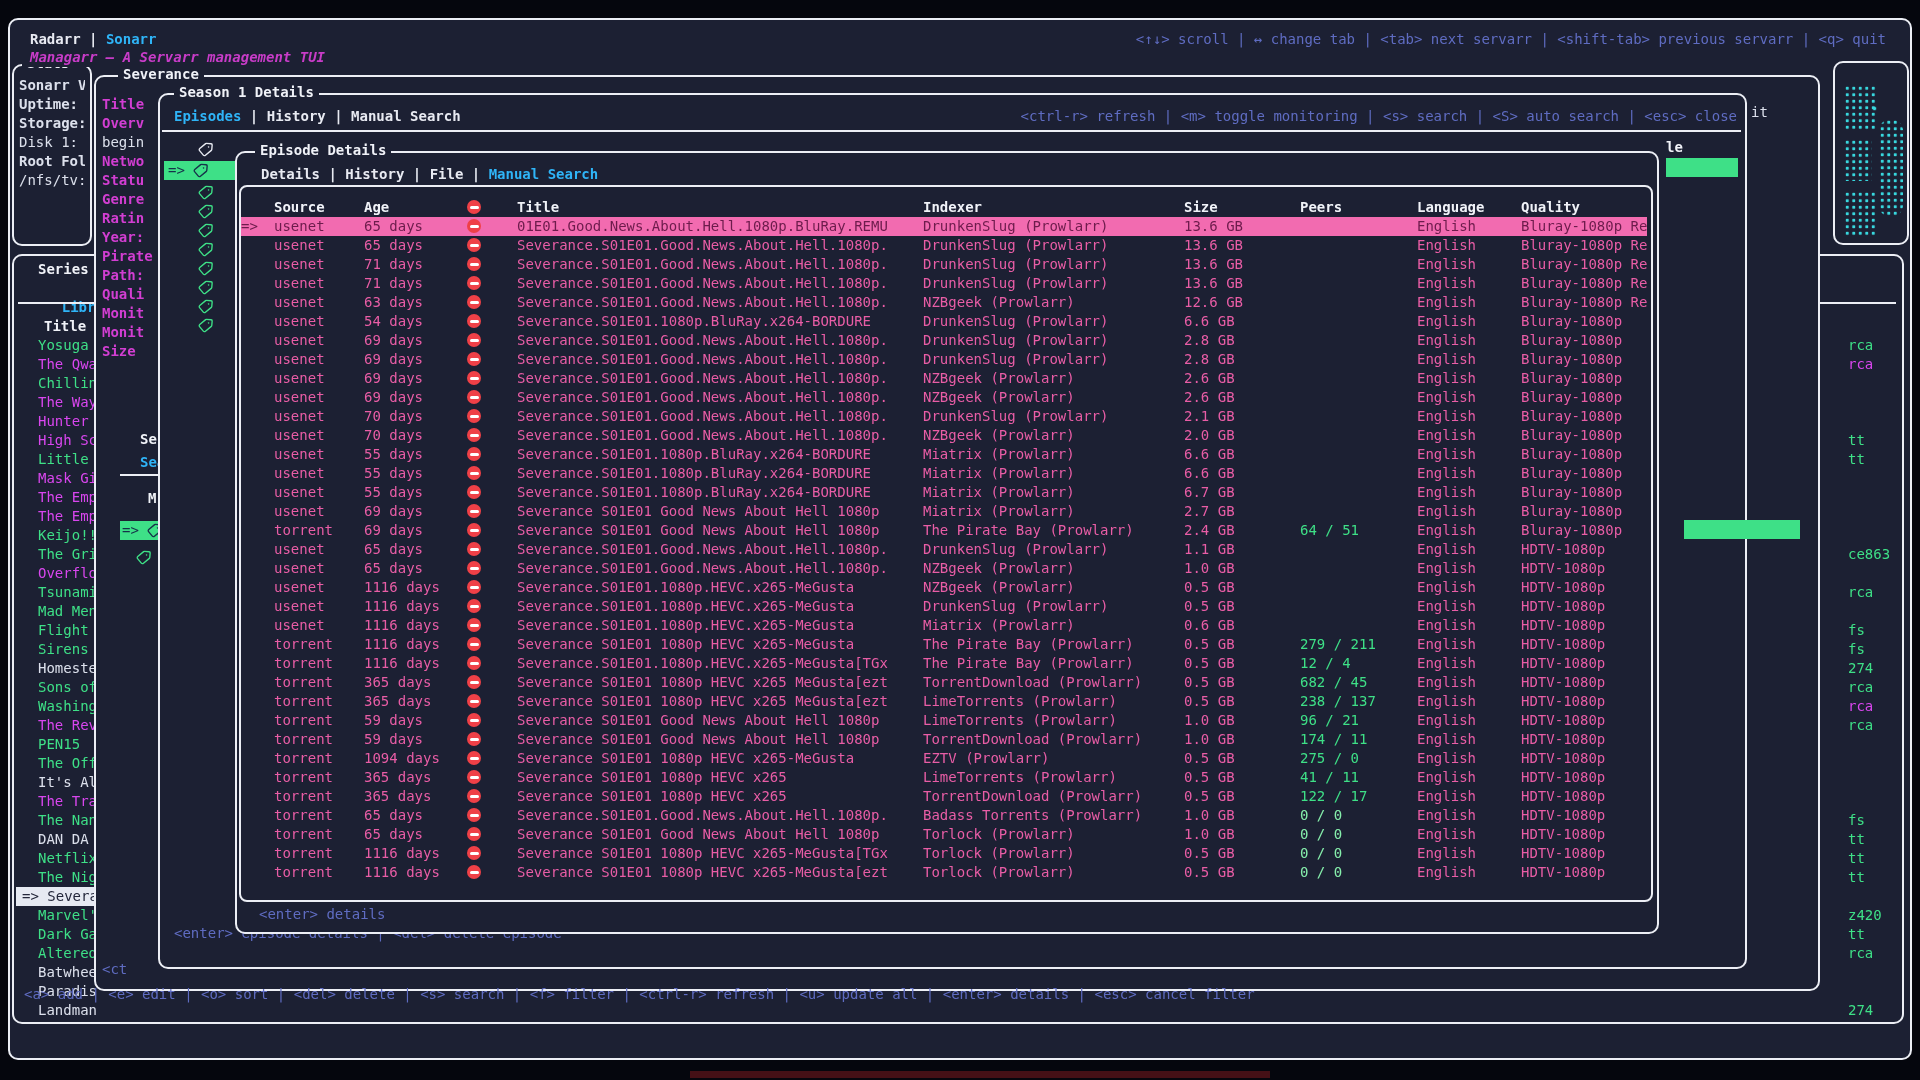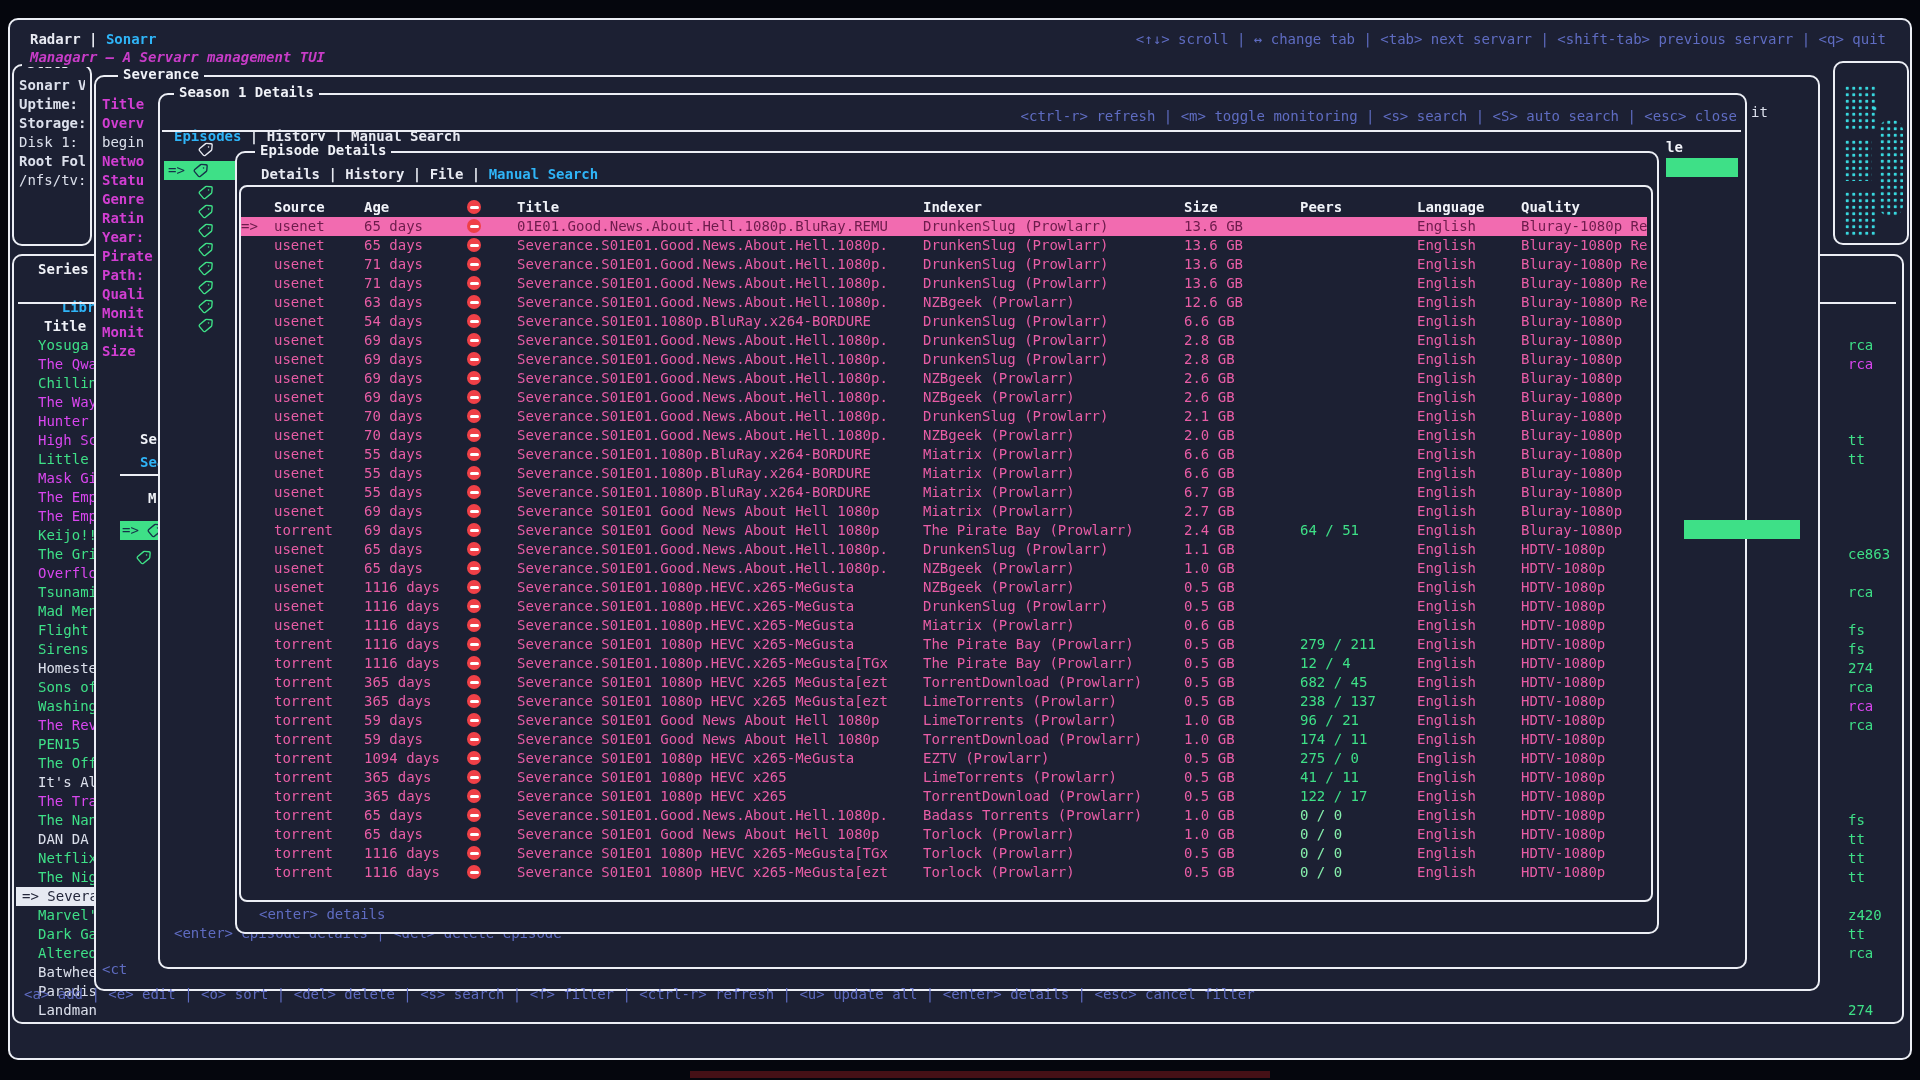--- a/index.html
+++ b/index.html
@@ -172,21 +172,21 @@
           <path d="M12.6 2.6A2 2 0 0 0 11.2 2H4a2 2 0 0 0-2 2v7.2a2 2 0 0 0 .6 1.4l8.7 8.7a2.4 2.4 0 0 0 3.4 0l6.6-6.6a2.4 2.4 0 0 0 0-3.4z"></path>
           <circle cx="7.5" cy="7.5" r="1.3" fill="#3ee087" stroke="none"></circle>
         </svg></span></div>
 
   <div class="abs kb" style="left:6px;top:883px;">&lt;ct</div>
   <div class="abs pre white" style="left:1655px;top:26px;">it</div>
 </div>
 
 <div class="panel" style="left:158px;top:93px;width:1585px;height:872px;z-index:4;">
   <div class="ptitle" style="left:14px;">Season 1 Details</div>
-  <div class="abs tabs" style="left:14px;top:12px;margin-top:20px;"><span class="tab-active">Episodes</span><span> | </span><span class="">History</span><span> | </span><span class="">Manual Search</span></div>
+  <div class="abs tabs" style="left:14px;top:12px;"><span class="tab-active">Episodes</span><span> | </span><span class="">History</span><span> | </span><span class="">Manual Search</span></div>
   <div class="abs kb" style="right:8px;top:12px;">&lt;ctrl-r&gt; refresh | &lt;m&gt; toggle monitoring | &lt;s&gt; search | &lt;S&gt; auto search | &lt;esc&gt; close</div>
   <div class="hline" style="left:2px;top:35px;width:1579px;"></div>
 
   <div class="iconrow" id="ep-head-icon" style="top:45px;"><span class="tagic"><svg width="15" height="15" viewBox="0 0 24 24" fill="none" stroke="#e8eaf2" stroke-width="2.2" stroke-linejoin="round" style="transform:rotate(95deg)">
           <path d="M12.6 2.6A2 2 0 0 0 11.2 2H4a2 2 0 0 0-2 2v7.2a2 2 0 0 0 .6 1.4l8.7 8.7a2.4 2.4 0 0 0 3.4 0l6.6-6.6a2.4 2.4 0 0 0 0-3.4z"></path>
           <circle cx="7.5" cy="7.5" r="1.3" fill="#e8eaf2" stroke="none"></circle>
         </svg></span></div>
   <div class="selbar" style="left:4px;top:66px;width:74px;">
     <span class="pre" style="color:#16324a;margin-left:4px;">=&gt; </span><span id="ep-sel-tag"><span class="tagic"><svg width="15" height="15" viewBox="0 0 24 24" fill="none" stroke="#16324a" stroke-width="2.2" stroke-linejoin="round" style="transform:rotate(95deg)">
             <path d="M12.6 2.6A2 2 0 0 0 11.2 2H4a2 2 0 0 0-2 2v7.2a2 2 0 0 0 .6 1.4l8.7 8.7a2.4 2.4 0 0 0 3.4 0l6.6-6.6a2.4 2.4 0 0 0 0-3.4z"></path>

